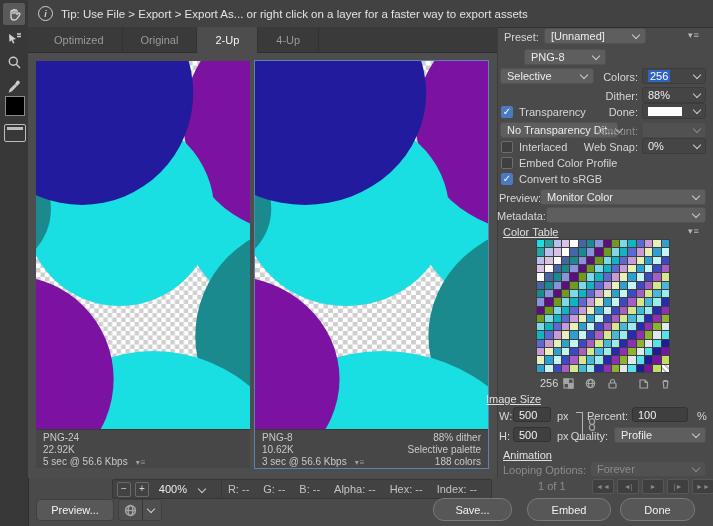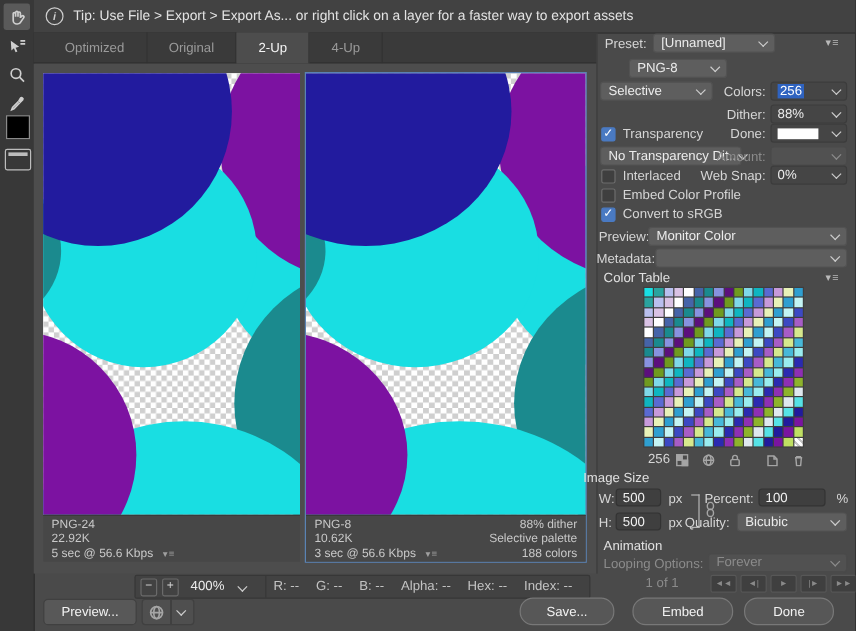--- a/index.html
+++ b/index.html
@@ -42,21 +42,21 @@
   .dd.disabled{background:#515151;color:#8b8b8b;border-color:#4a4a4a;}
   .dd.disabled .chev{border-color:#8b8b8b;}
   .combo{position:absolute;height:16px;background:#454545;border-radius:3px;border:1px solid #3c3c3c;
          display:flex;align-items:center;padding:0 5px;color:#ececec;box-sizing:border-box;}
   .combo .chev{margin-left:auto;}
   .chev{width:5px;height:5px;border-right:1.4px solid #cdcdcd;border-bottom:1.4px solid #cdcdcd;
         transform:rotate(45deg);flex:none;margin-top:-3px;}
   .lbl{position:absolute;color:#d6d6d6;white-space:nowrap;}
   .lbl.r{text-align:right;}
   .lbl.dim{color:#8b8b8b;}
-  .hdr{position:absolute;color:#e0e0e0;}
+  .hdr{position:absolute;color:#e0e0e0;text-decoration:underline;}
   .cb{position:absolute;width:12px;height:12px;border-radius:2px;background:#3f3f3f;border:1px solid #6d6d6d;box-sizing:border-box;}
   .cb.on{background:#4a7ac2;border-color:#4a7ac2;color:#fff;font-size:10px;line-height:10px;text-align:center;}
   .selhl{background:#2f63c0;color:#fff;padding:0 2px;}
   .panelmenu{position:absolute;color:#b9b9b9;font-size:9px;letter-spacing:1px;}
   
   #palette{position:absolute;left:536px;top:239px;width:134px;height:134px;display:grid;
            grid-template-columns:repeat(16,1fr);grid-auto-rows:1fr;gap:1px;background:#3e3e3e;padding:1px;box-sizing:border-box;}
   #palette .sw{width:100%;height:100%;}
   #palette .sw.transparent{background:repeating-linear-gradient(45deg,#fff 0 2px,#c4c4c4 2px 4px);}
   .picon{position:absolute;width:14px;height:13px;display:flex;align-items:center;justify-content:center;}
@@ -581,21 +581,21 @@
   </span>
 
   <span class="lbl r" style="left:560px;top:410px;width:62px;left:586px;width:42px">Percent:</span>
   <div class="field" style="left:632px;top:407px;width:56px">
       <span>100</span>
     </div>
   <span class="lbl" style="left:697px;top:410px">%</span>
 
   <span class="lbl r" style="left:566px;top:430px;width:42px">Quality:</span>
   <div class="dd" style="left:614px;top:427px;width:92px">
-      <span>Bicubic</span>
+      <span>Profile</span>
       <span class="chev"></span>
     </div>
 
   <span class="hdr" style="left:503px;top:449px">Animation</span>
   <span class="lbl dim" style="left:503px;top:464px">Looping Options:</span>
   <div class="dd disabled" style="left:590px;top:461px;width:116px">
       <span>Forever</span>
       <span class="chev"></span>
     </div>
 

